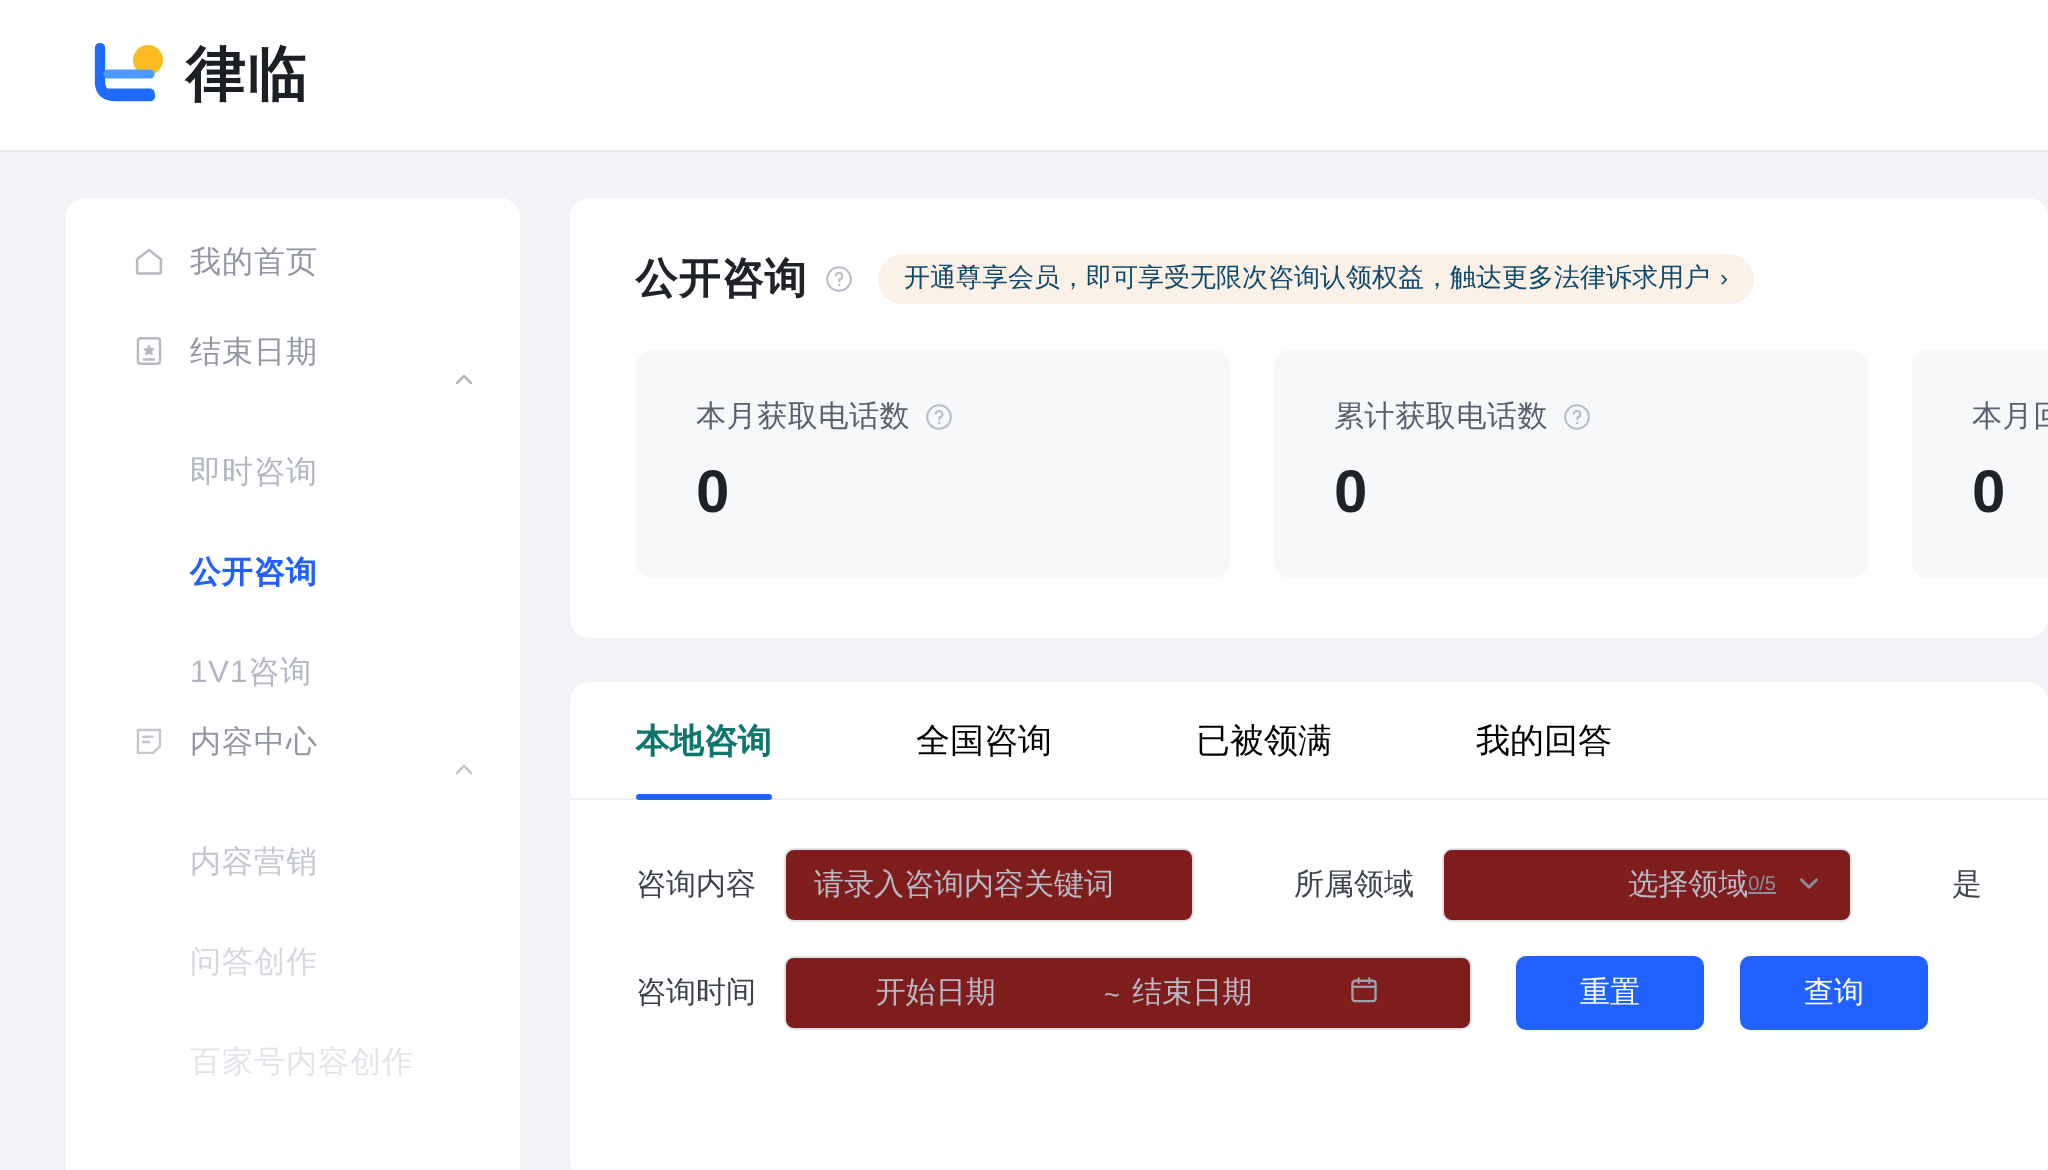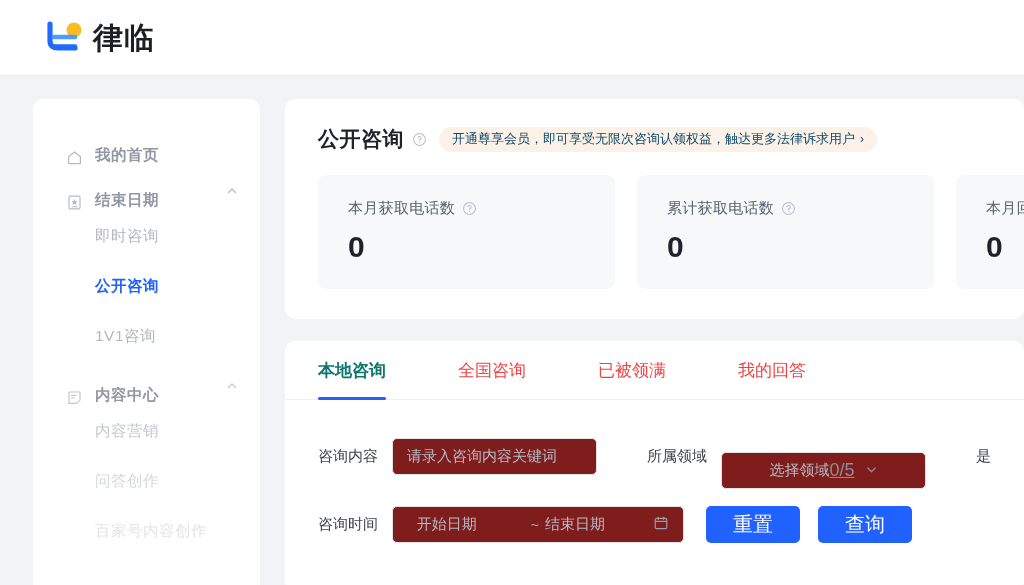--- a/index.html
+++ b/index.html
@@ -36,23 +36,23 @@
   
   .sidebar {
     position: absolute; top: 23px; left: 33px;
     width: 227px; height: 520px;
     background: #ffffff;
     border-radius: 10px;
     padding-top: 22px;
     overflow: hidden;
   }
   .nav-item {
-    display: flex; align-items: flex-end;
+    display: flex; align-items: flex-start;
     height: 45px; padding-left: 32px;
-    cursor: pointer; position: relative; font-weight: bold;
+    cursor: pointer; position: relative;
   }
   .nav-icon {
     width: 18px; height: 18px; margin-right: 12px;
     flex: 0 0 18px; display: flex; align-items: center; justify-content: center;
   }
   .nav-icon svg { display:block; }
   .nav-label { font-size: 15.5px; color: #9297a3; letter-spacing: .5px; }
   .nav-caret {
     position: absolute; right: 22px; top: 50%;
     transform: translateY(-50%);
@@ -128,21 +128,21 @@
   .tabs {
     display: flex; align-items: flex-end;
     height: 59px;
     border-bottom: 1px solid #eef0f3;
     padding: 0 33px;
   }
   .tab {
     position: relative;
     height: 100%;
     display: flex; align-items: center;
-    font-size: 17px; color: #ef4444;
+    font-size: 17px; color: #000000;
     margin-right: 72px;
     cursor: pointer;
   }
   .tab.active { color: #0f766e; font-weight: 700; }
   .tab.active::after {
     content: ""; position: absolute; left: 0; right: 0; bottom: -1px;
     height: 3px; background: #2161ff; border-radius: 2px;
   }
 
   .filters { padding: 24px 33px 0 33px; }
@@ -156,33 +156,33 @@
     border: 1px solid #dfe2e8;
     border-radius: 5px;
     display: flex; align-items: center;
     padding: 0 14px;
     background: #7f1d1d;
     font-size: 15px;
     cursor: text;
   }
   .input-box .ph { color: #b6bac4; }
   .w-keyword { width: 212px; }
-  .w-domain { width: 212px; justify-content: center; cursor: pointer; margin-top: 28px; }
-  .domain-right { display: flex; align-items: center; gap: 10px; color: #8a8f9b; font-size: 18px; text-decoration: underline; }
-  .w-date { width: 292px; justify-content: flex-end; cursor: pointer; }
+  .w-domain { width: 212px; justify-content: flex-end; cursor: pointer; }
+  .domain-right { display: flex; align-items: center; gap: 10px; color: #8a8f9b; font-size: 10px; text-decoration: underline; }
+  .w-date { width: 344px; justify-content: center; cursor: pointer; }
   .date-inner { display: flex; align-items: center; }
   .date-inner .ph { width: 108px; }
   .date-sep { color: #aab0ba; margin: 0 6px; font-size: 14px; }
   .gap-lg { margin-left: 50px; }
 
   .btn {
     height: 37px; min-width: 94px;
     border-radius: 5px;
     background: #2161ff;
-    color: #fff; font-size: 20px;
+    color: #fff; font-size: 15px;
     display: flex; align-items: center; justify-content: center;
     border: none; cursor: pointer;
     font-family: inherit;
   }
   .btn + .btn { margin-left: 18px; }
   .btn-row { display: flex; align-items: center; margin-left: 22px; }
 
   .cut-char {
     font-size: 15px; color: #3d424d;
     margin-left: 50px; white-space: nowrap;

